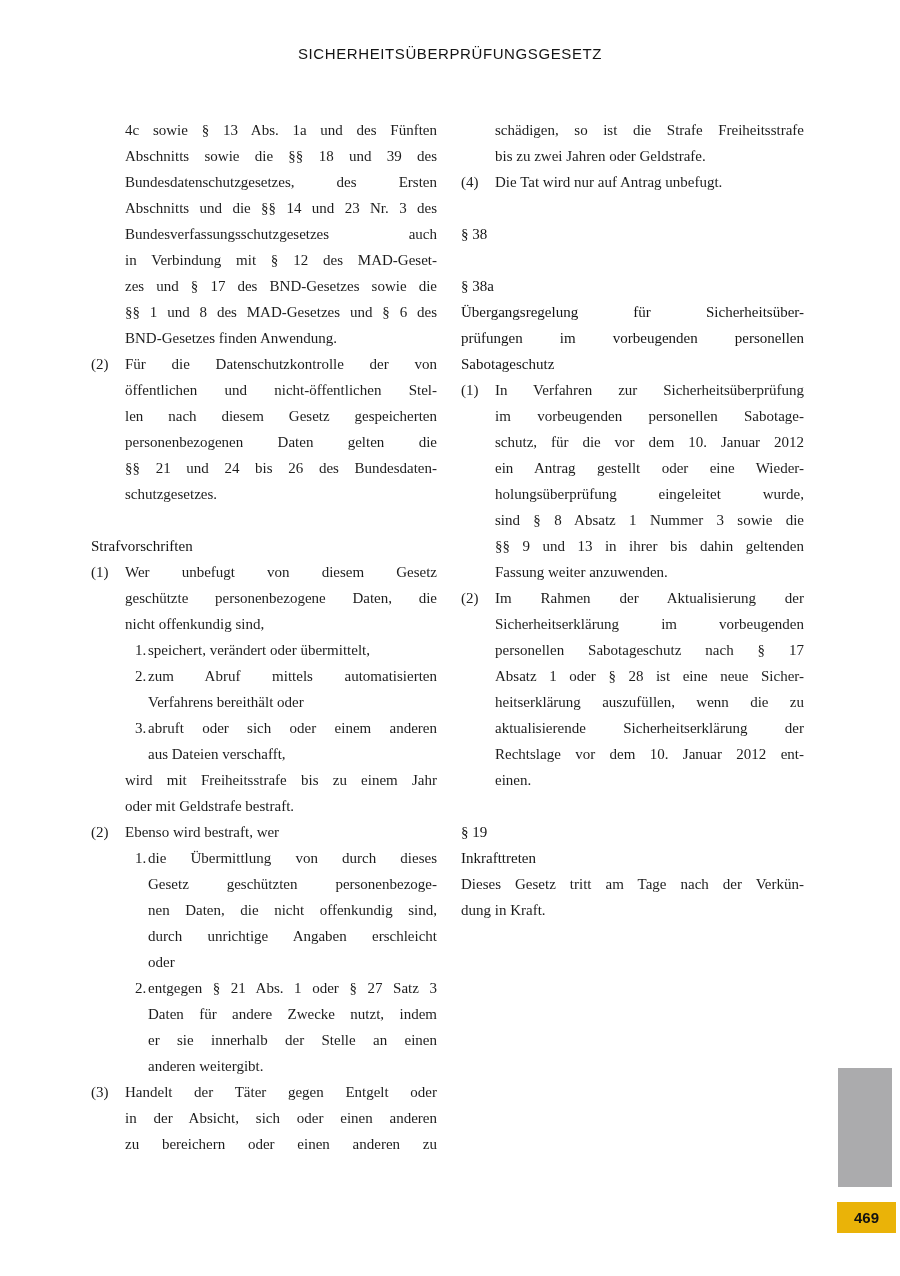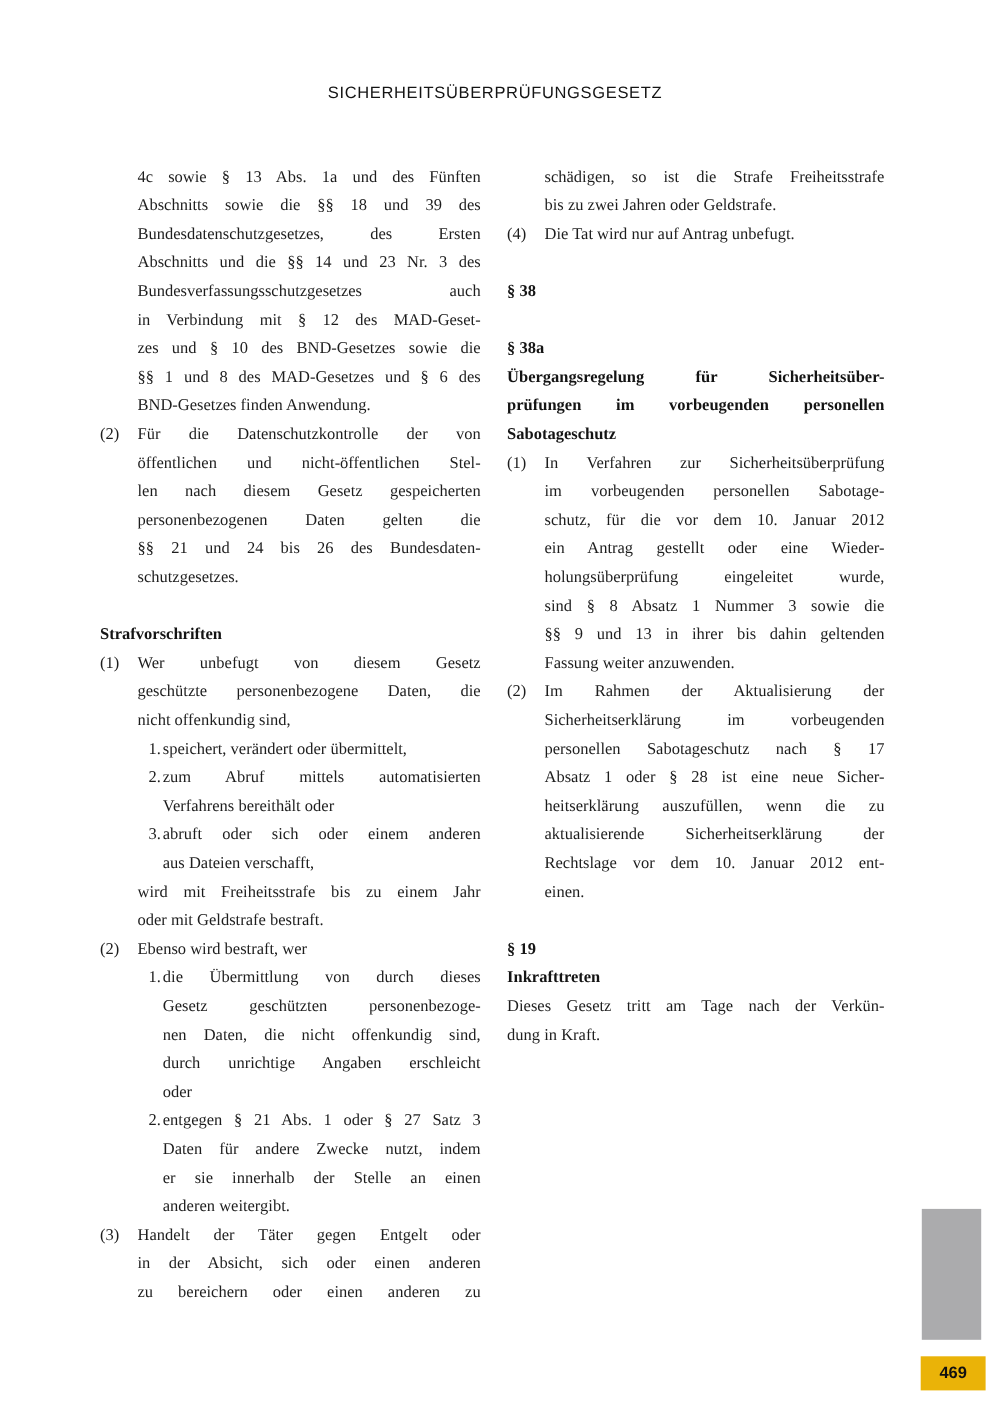--- a/index.html
+++ b/index.html
@@ -4,21 +4,21 @@
 <style>
   html, body { margin: 0; padding: 0; }
   body {
     width: 900px; height: 1276px;
     background: #ffffff;
     font-family: "Liberation Serif", serif;
     color: #1d1d1d;
     position: relative;
     overflow: hidden;
   }
-  .page { position: absolute; inset: 0; margin-top: 31px; }
+  .page { position: absolute; inset: 0; }
 
   .running-header {
     position: absolute;
     top: 45px; left: 0; width: 100%;
     text-align: center;
     font-family: "Liberation Sans", sans-serif;
     font-size: 15px;
     font-weight: 400;
     letter-spacing: 0.6px;
     color: #141414;
@@ -30,21 +30,21 @@
     font-size: 15px;
     line-height: 26px;
     color: #1d1d1d;
   }
   #col-left  { left: 91px;  width: 346px; }
   #col-right { left: 461px; width: 343px; }
 
   .line { text-align: justify; text-align-last: justify; overflow: hidden; white-space: normal; }
   .line.last { text-align-last: left; }
 
-  .heading { font-weight: bold; color: #141414; }
+  .heading { font-weight: normal; color: #141414; }
   .plain-par {}
 
   .item { position: relative; }
   .item > .marker { position: absolute; left: 0; top: 0; }
   .item > .body { margin-left: 34px; }
 
   .sub { position: relative; padding-left: 23px; }
   .sub > .sub-marker { position: absolute; left: 10px; top: 0; }
 
   .gap { height: 26px; }
@@ -75,21 +75,21 @@
 
   <div class="col" id="col-left">
       <div class="item">
         <div class="body">
           <div class="line">4c sowie § 13 Abs. 1a und des Fünften</div>
           <div class="line">Abschnitts sowie die §§ 18 und 39 des</div>
           <div class="line">Bundesdatenschutzgesetzes, des Ersten</div>
           <div class="line">Abschnitts und die §§ 14 und 23 Nr. 3 des</div>
           <div class="line">Bundesverfassungsschutzgesetzes auch</div>
           <div class="line">in Verbindung mit § 12 des MAD-Geset-</div>
-          <div class="line">zes und § 10 des BND-Gesetzes sowie die</div>
+          <div class="line">zes und § 17 des BND-Gesetzes sowie die</div>
           <div class="line">§§ 1 und 8 des MAD-Gesetzes und § 6 des</div>
           <div class="line last">BND-Gesetzes finden Anwendung.</div>
         </div>
       </div>
       <div class="item">
         <span class="marker">(2)</span>
         <div class="body">
           <div class="line">Für die Datenschutzkontrolle der von</div>
           <div class="line">öffentlichen und nicht-öffentlichen Stel-</div>
           <div class="line">len nach diesem Gesetz gespeicherten</div>

